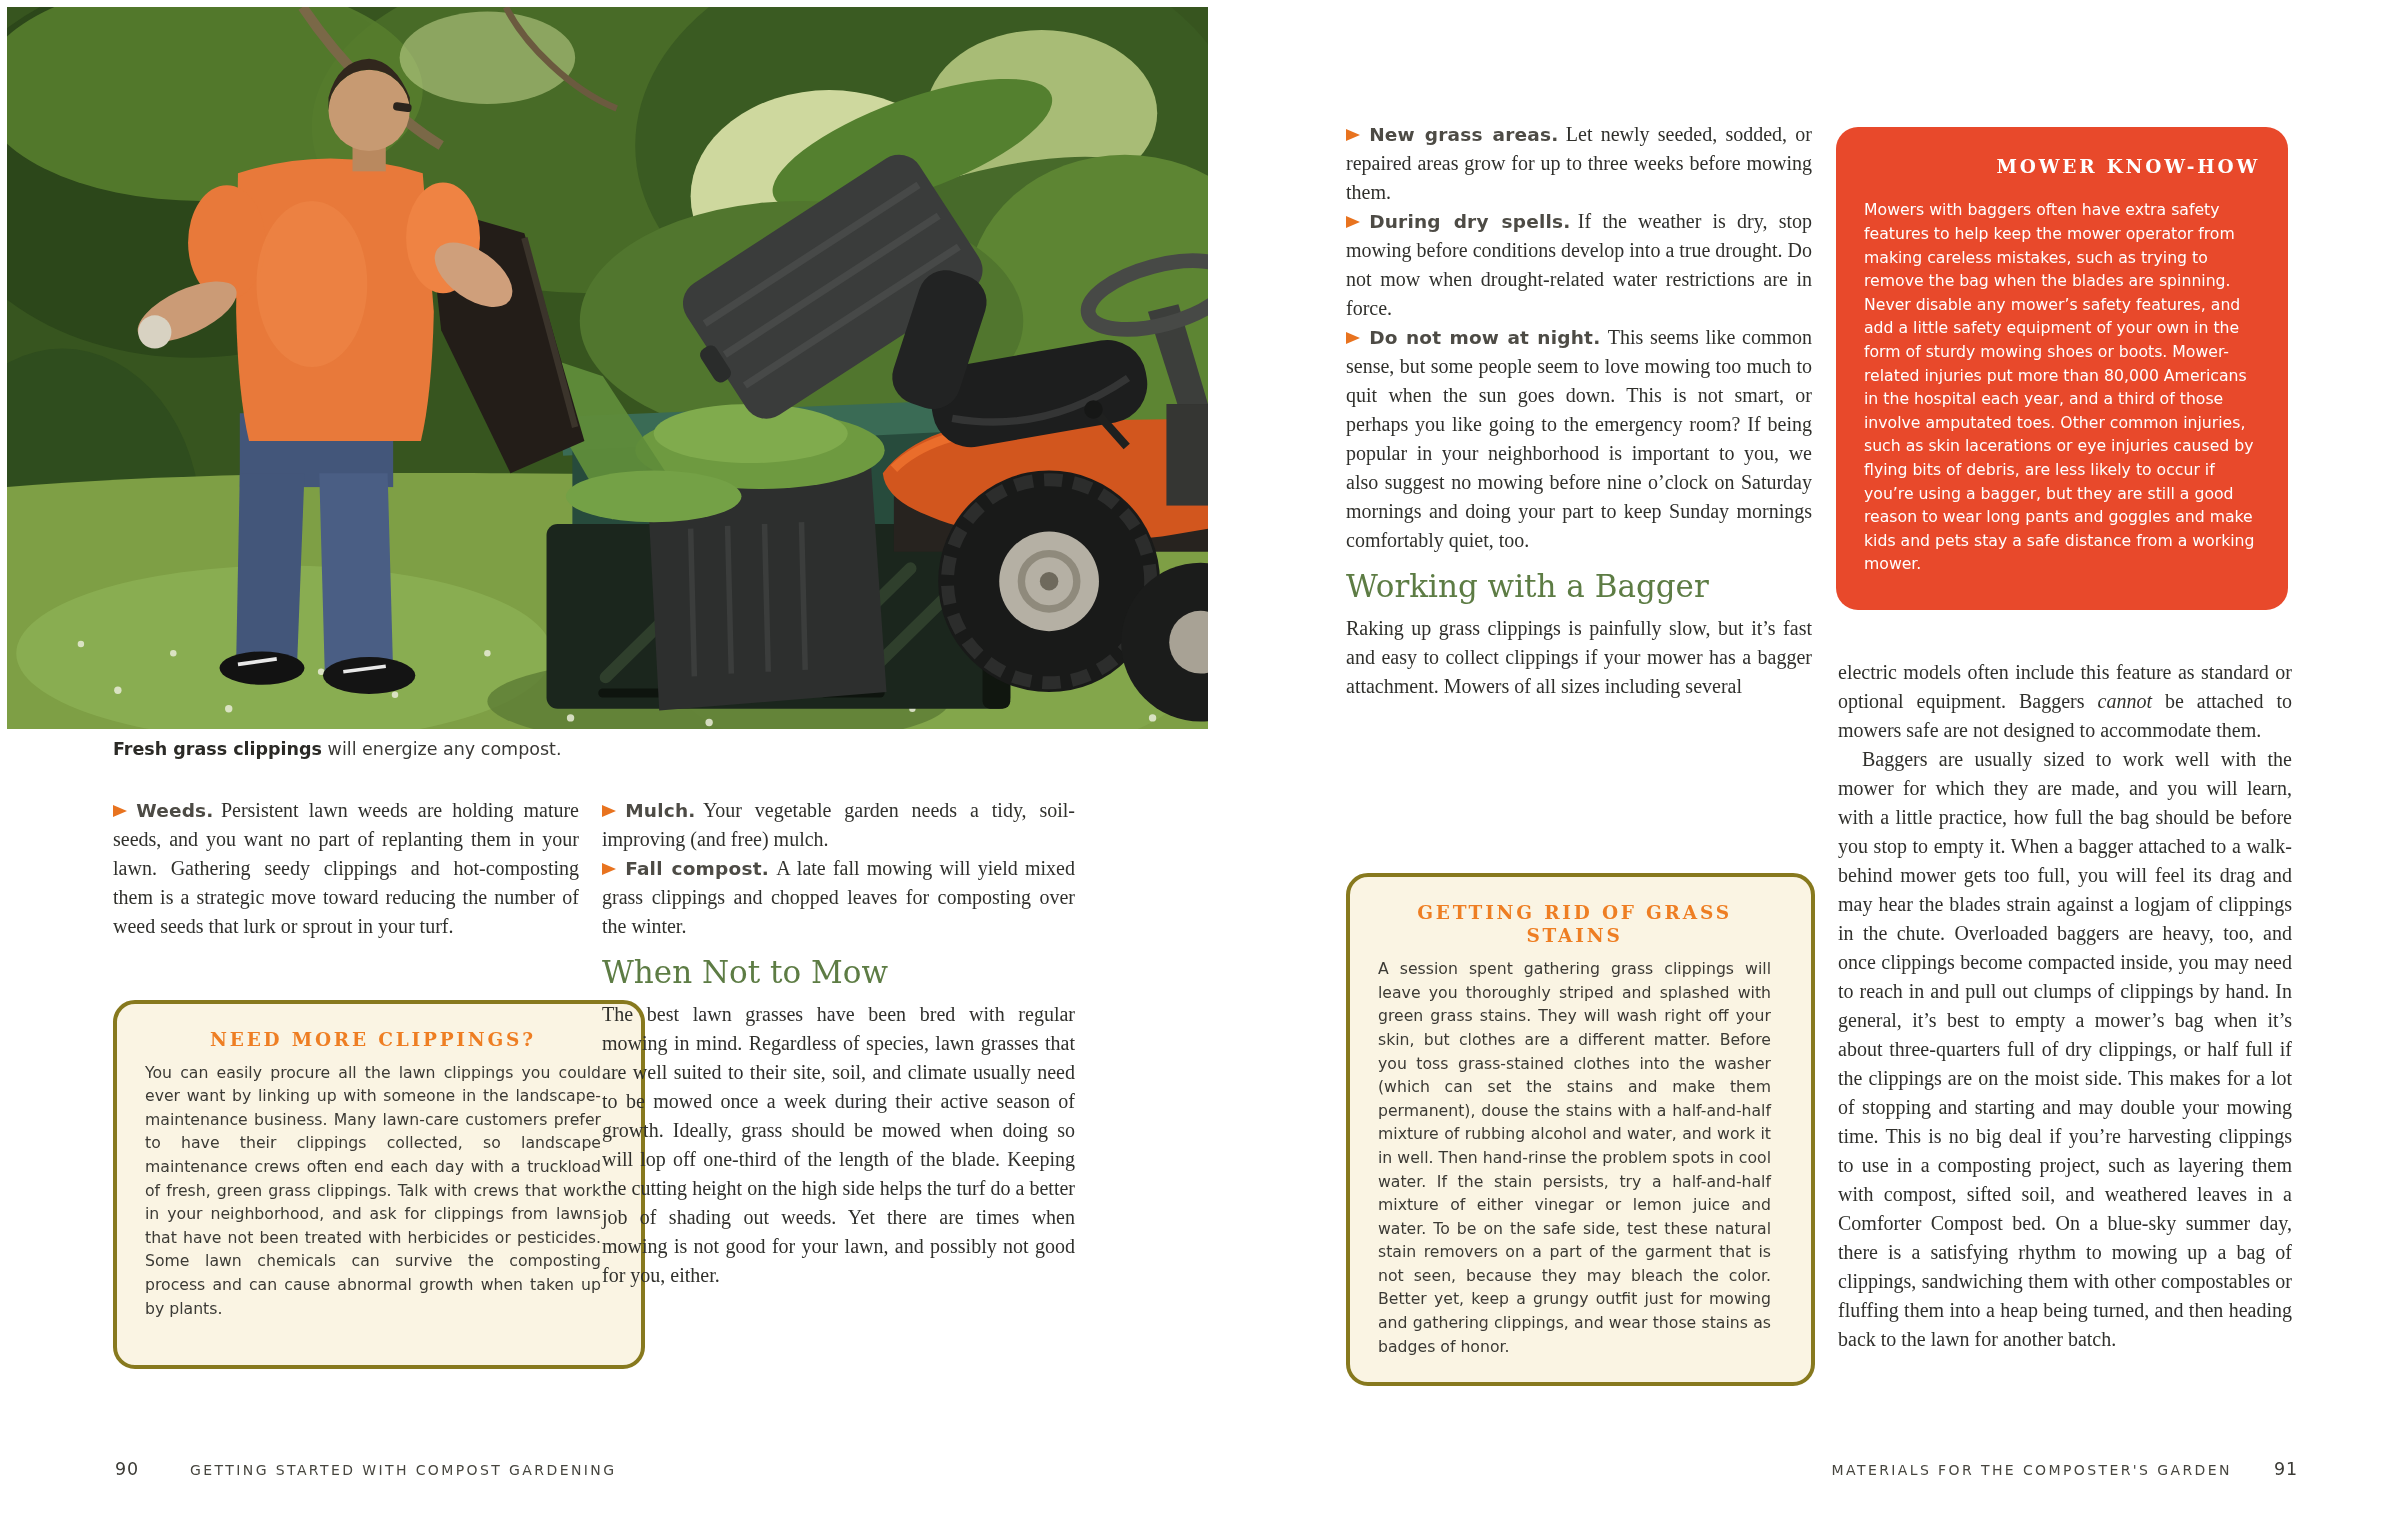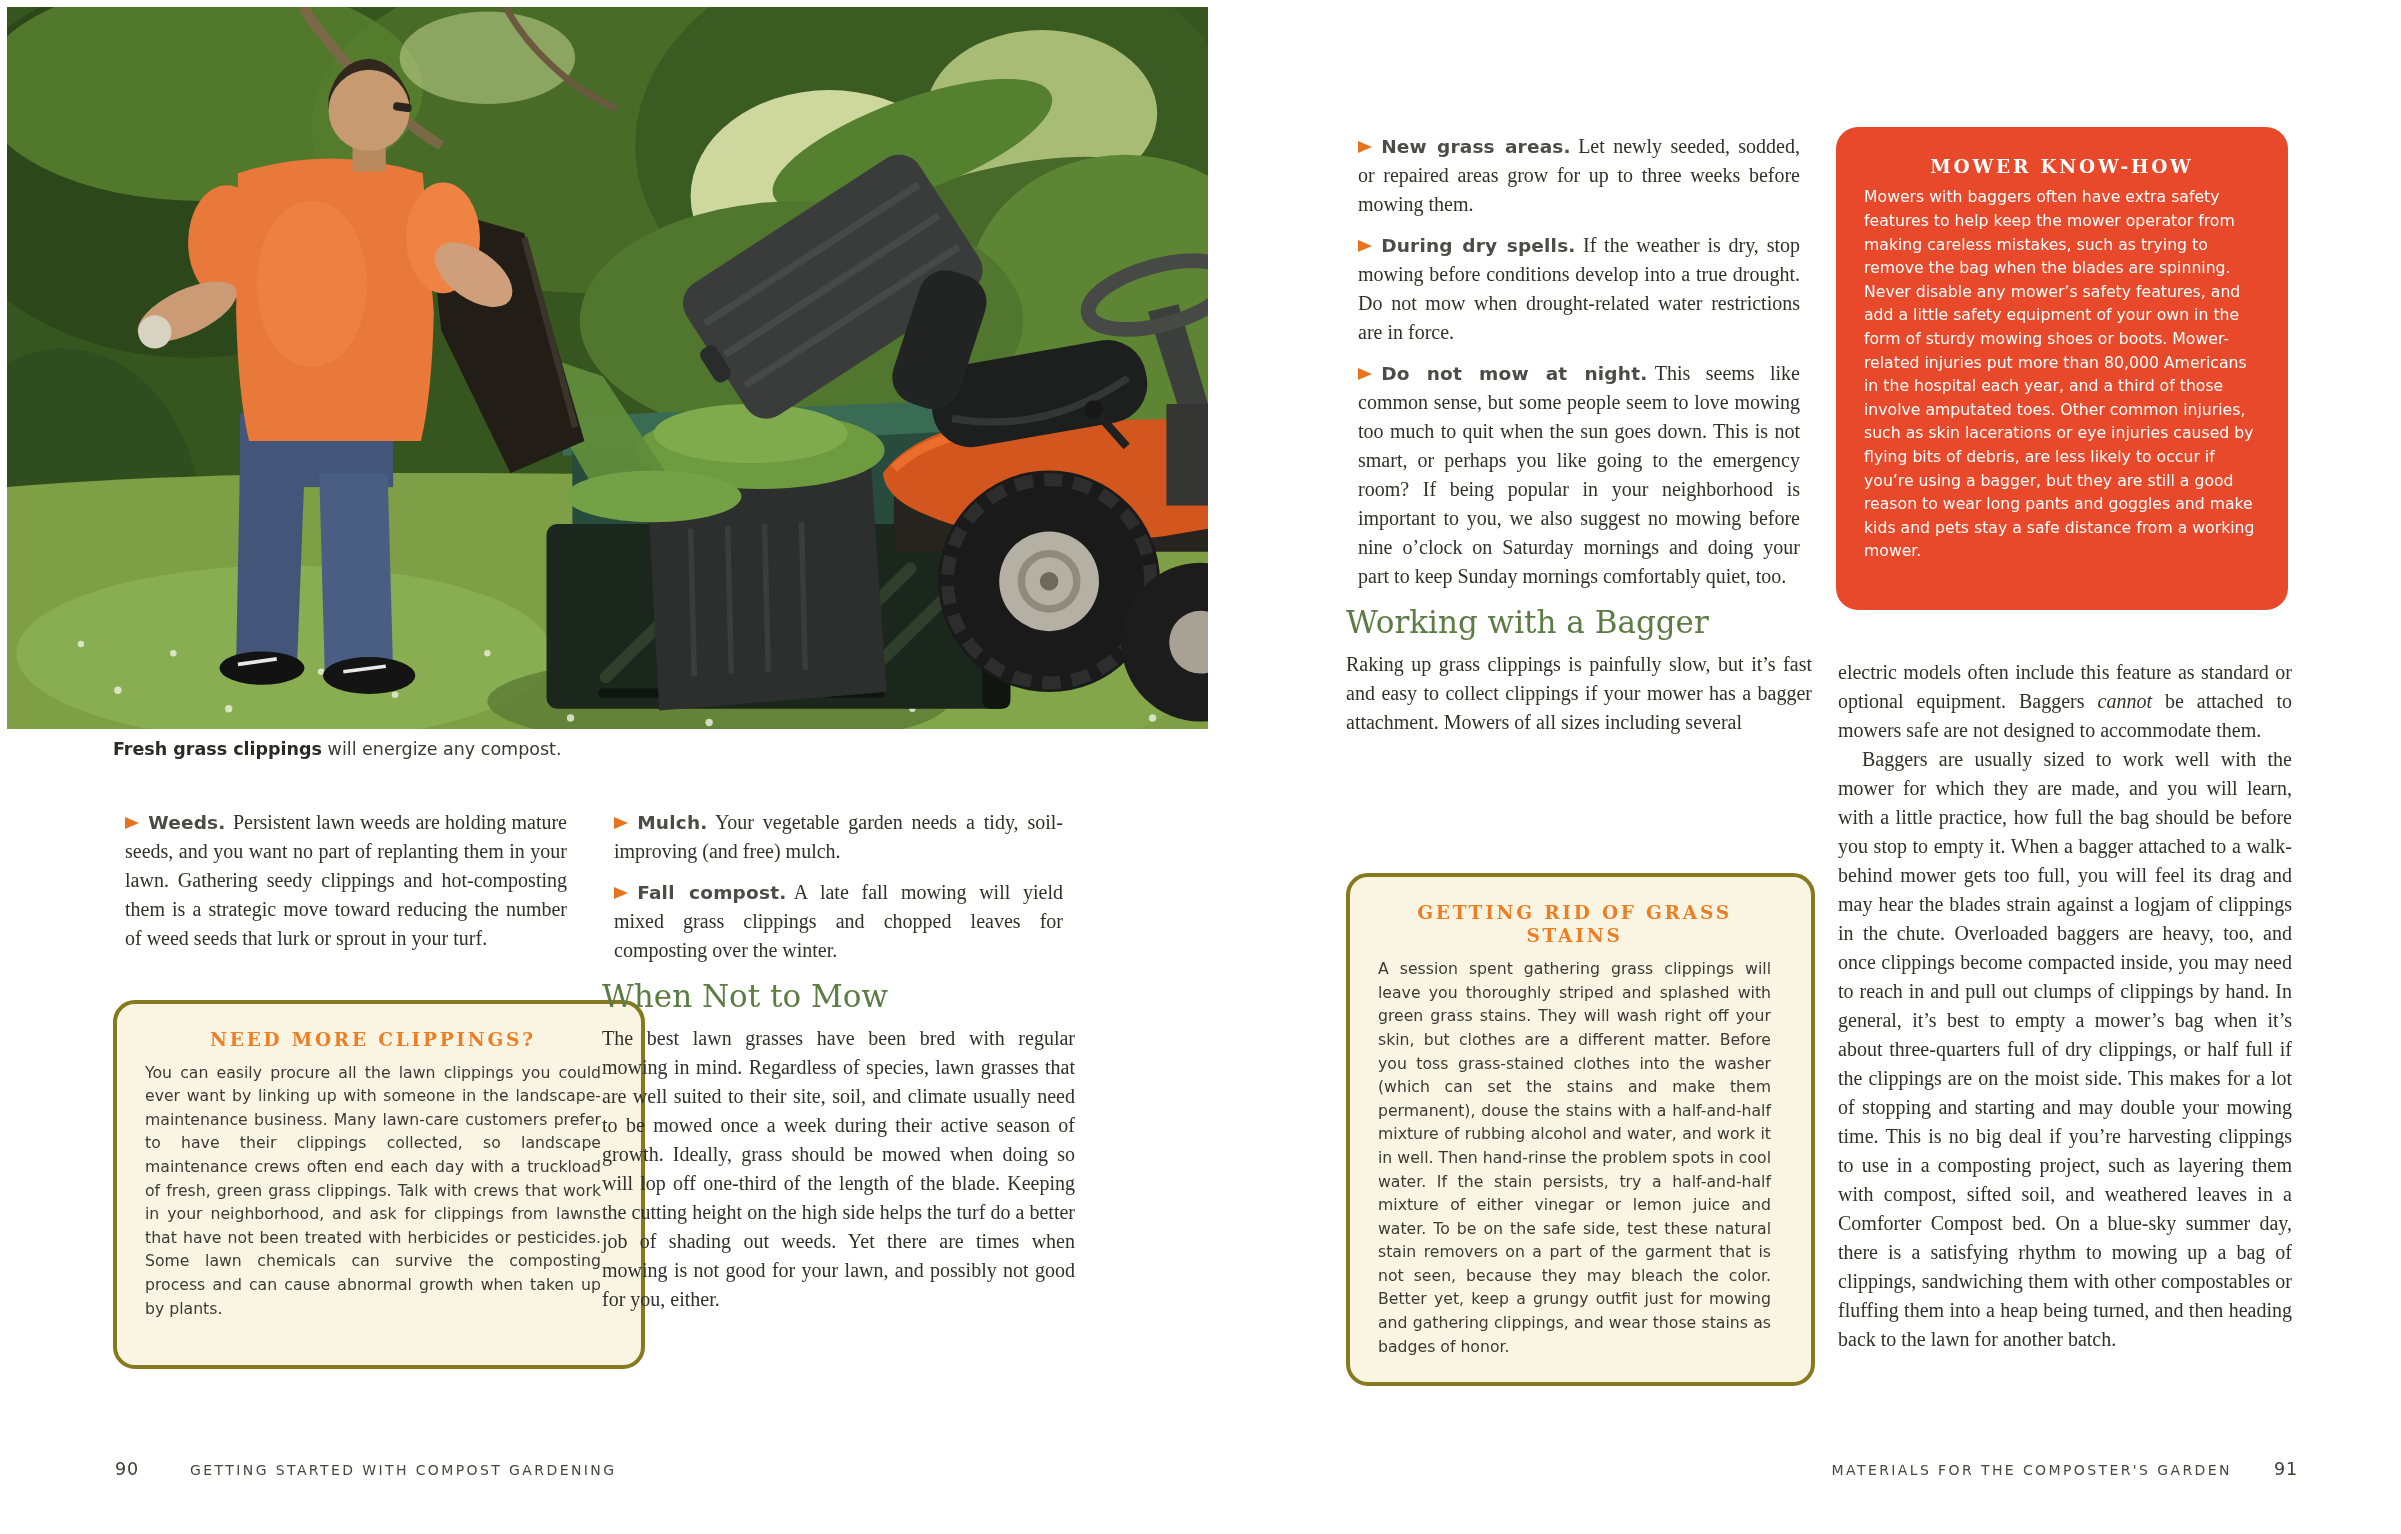--- a/index.html
+++ b/index.html
@@ -12,21 +12,21 @@
   .caption{position:absolute;left:113px;top:739px;width:905px;margin:0;
            font-family:"DejaVu Sans",sans-serif;font-size:17.5px;color:#3a3935;}
   .caption b{color:#2b2a26;font-weight:bold;}
   
   .col{position:absolute;}
   .colL1{left:113px;top:796px;width:466px;}
   .colL2{left:602px;top:796px;width:473px;}
   .colR1{left:1346px;top:120px;width:466px;}
   .colR2{left:1838px;top:658px;width:454px;}
   .serif{font-size:20px;line-height:29px;color:#30302c;text-align:justify;}
-  .item{margin:12px;}
+  .item{margin:0;}
   .tri{display:inline-block;width:0;height:0;border-left:14px solid #e8731f;
        border-top:6.5px solid transparent;border-bottom:6.5px solid transparent;margin-right:9.2px;}
   .lbl{font-family:"DejaVu Sans",sans-serif;font-weight:bold;font-size:18.5px;color:#4d4b45;
        margin-right:7.4px;letter-spacing:0.2px;}
   .h2{font-family:"DejaVu Serif",serif;font-weight:400;font-size:31px;color:#5d7c44;
       margin:13px 0 9.2px 0;text-align:left;line-height:37px;}
   .para{margin:0;}
   .indent{text-indent:24px;}
   .ital{font-style:italic;}
   
@@ -34,21 +34,21 @@
        padding:22px 40px 24px 28px;font-family:"DejaVu Sans",sans-serif;font-size:15.7px;
        line-height:23.6px;color:#3b3a35;text-align:justify;}
   .box-title{font-family:"DejaVu Serif",serif;font-weight:bold;font-size:18.5px;letter-spacing:2.8px;
              text-align:center;color:#ee7e23;margin:1.8px 0 9.2px 0;}
   .box-body{margin:0;}
   .posNeed{position:absolute;left:113px;top:1000px;width:532px;min-height:369px;}
   .posStains{position:absolute;left:1346px;top:873px;width:469px;min-height:494px;}
   .posMower{position:absolute;left:1836px;top:127px;width:452px;min-height:483px;
             background:#e8492b;border:none;border-radius:22px;color:#ffffff;
             text-align:left;padding:26px 28px;}
-  .posMower .box-title{color:#ffffff;margin-bottom:7px;}
+  .posMower .box-title{color:#ffffff;margin-bottom:20px;text-align:right;}
   
   .footer{position:absolute;top:1459px;display:flex;align-items:baseline;
           font-family:"DejaVu Sans",sans-serif;color:#45443e;}
   .footerL{left:115px;}
   .footerR{right:103px;}
   .pgnum{font-size:17.5px;letter-spacing:0.9px;color:#3c3b36;}
   .runhead{font-size:14px;letter-spacing:2.4px;color:#47463f;}
   .footerL .runhead{margin-left:51px;}
   .footerR .runhead{margin-right:42px;}
 </style>

